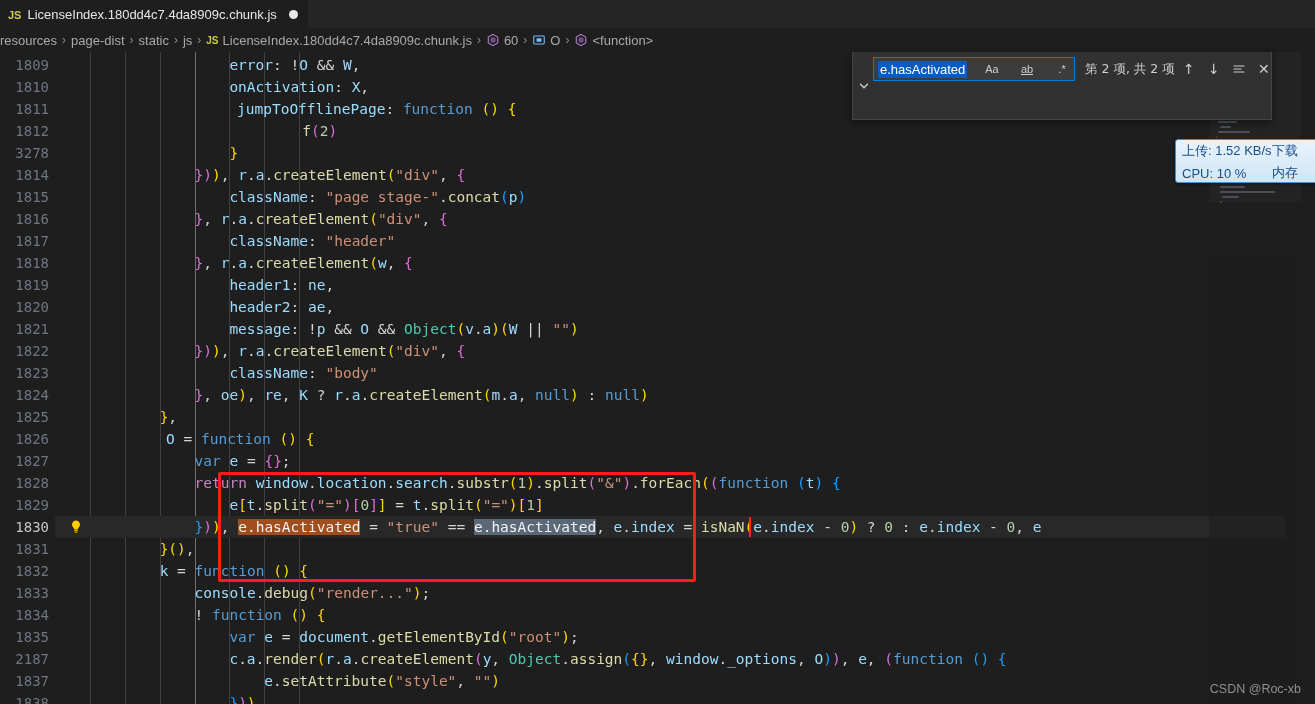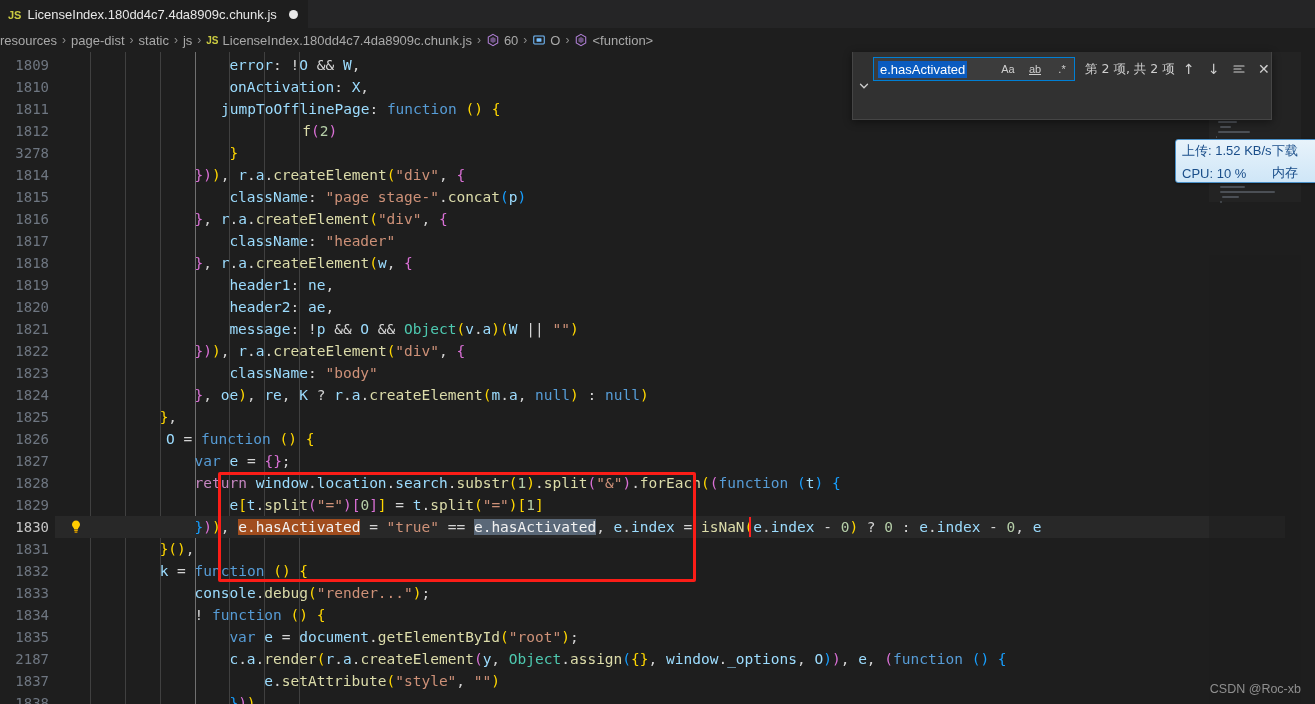--- a/index.html
+++ b/index.html
@@ -148,21 +148,21 @@
   .find-text {
     font-size: 13px; font-family: "Liberation Sans", sans-serif;
     color: #ffffff; background: #0a5bbf; padding: 1px 2px; margin-left: 4px;
     white-space: nowrap;
   }
   .find-placeholder {
     font-size: 13px; font-family: "Liberation Sans", sans-serif;
     color: #9b9b9b; margin-left: 6px;
   }
   .tgl {
-    width: 20px; height: 20px; margin-left: 7px;
+    width: 20px; height: 20px; margin-left: 15px;
     display: flex; align-items: center; justify-content: center;
     color: #cfcfcf; font-size: 11px; cursor: pointer;
     font-family: "Liberation Sans", sans-serif;
   }
   .tgl-grp { position: absolute; right: 2px; top: 1px; display: flex; }
   .match-count {
     margin-left: 10px; color: #cfcfcf; font-size: 12.5px;
     font-family: "DejaVu Sans", sans-serif; white-space: nowrap;
   }
   .navbtn {
@@ -314,21 +314,21 @@
           <div class="iguide" style="left: 69.76px;"></div>
           <div class="iguide" style="left: 104.64px;"></div>
           <div class="iguide active" style="left: 139.52px;"></div>
           <div class="iguide" style="left: 174.4px;"></div>
           <div class="iguide" style="left: 209.28px;"></div>
           <div class="iguide" style="left: 244.16px;"></div>
         </div>
       <div id="codelines">
           <div class="codeline" style="top: 2px; left: 174.4px;"><span class="t-var">error</span><span class="t-plain">: </span><span class="t-plain">!</span><span class="t-var">O</span><span class="t-plain"> &amp;&amp; </span><span class="t-var">W</span><span class="t-plain">,</span></div>
           <div class="codeline" style="top: 24px; left: 174.4px;"><span class="t-var">onActivation</span><span class="t-plain">: </span><span class="t-var">X</span><span class="t-plain">,</span></div>
-          <div class="codeline" style="top: 46px; left: 166px;"><span class="t-var">jumpToOfflinePage</span><span class="t-plain">: </span><span class="t-kw">function</span><span class="t-plain"> </span><span class="t-p1">(</span><span class="t-p1">)</span><span class="t-plain"> </span><span class="t-p1">{</span></div>
+          <div class="codeline" style="top: 46px; left: 182px;"><span class="t-var">jumpToOfflinePage</span><span class="t-plain">: </span><span class="t-kw">function</span><span class="t-plain"> </span><span class="t-p1">(</span><span class="t-p1">)</span><span class="t-plain"> </span><span class="t-p1">{</span></div>
           <div class="codeline" style="top: 68px; left: 209.28px; padding-left: 38px;"><span class="t-fn">f</span><span class="t-p2">(</span><span class="t-num">2</span><span class="t-p2">)</span></div>
           <div class="codeline" style="top: 90px; left: 174.4px;"><span class="t-p1">}</span></div>
           <div class="codeline" style="top: 112px; left: 139.52px;"><span class="t-p2">}</span><span class="t-p2">)</span><span class="t-p1">)</span><span class="t-plain">, </span><span class="t-var">r</span><span class="t-plain">.</span><span class="t-var">a</span><span class="t-plain">.</span><span class="t-fn">createElement</span><span class="t-p1">(</span><span class="t-str">"div"</span><span class="t-plain">, </span><span class="t-p2">{</span></div>
           <div class="codeline" style="top: 134px; left: 174.4px;"><span class="t-var">className</span><span class="t-plain">: </span><span class="t-str">"page stage-"</span><span class="t-plain">.</span><span class="t-fn">concat</span><span class="t-p3">(</span><span class="t-var">p</span><span class="t-p3">)</span></div>
           <div class="codeline" style="top: 156px; left: 139.52px;"><span class="t-p2">}</span><span class="t-plain">, </span><span class="t-var">r</span><span class="t-plain">.</span><span class="t-var">a</span><span class="t-plain">.</span><span class="t-fn">createElement</span><span class="t-p1">(</span><span class="t-str">"div"</span><span class="t-plain">, </span><span class="t-p2">{</span></div>
           <div class="codeline" style="top: 178px; left: 174.4px;"><span class="t-var">className</span><span class="t-plain">: </span><span class="t-str">"header"</span></div>
           <div class="codeline" style="top: 200px; left: 139.52px;"><span class="t-p2">}</span><span class="t-plain">, </span><span class="t-var">r</span><span class="t-plain">.</span><span class="t-var">a</span><span class="t-plain">.</span><span class="t-fn">createElement</span><span class="t-p1">(</span><span class="t-var">w</span><span class="t-plain">, </span><span class="t-p2">{</span></div>
           <div class="codeline" style="top: 222px; left: 174.4px;"><span class="t-var">header1</span><span class="t-plain">: </span><span class="t-var">ne</span><span class="t-plain">,</span></div>
           <div class="codeline" style="top: 244px; left: 174.4px;"><span class="t-var">header2</span><span class="t-plain">: </span><span class="t-var">ae</span><span class="t-plain">,</span></div>
           <div class="codeline" style="top: 266px; left: 174.4px;"><span class="t-var">message</span><span class="t-plain">: </span><span class="t-plain">!</span><span class="t-var">p</span><span class="t-plain"> &amp;&amp; </span><span class="t-var">O</span><span class="t-plain"> &amp;&amp; </span><span class="t-cls">Object</span><span class="t-p1">(</span><span class="t-var">v</span><span class="t-plain">.</span><span class="t-var">a</span><span class="t-p1">)</span><span class="t-p1">(</span><span class="t-var">W</span><span class="t-plain"> || </span><span class="t-str">""</span><span class="t-p1">)</span></div>

